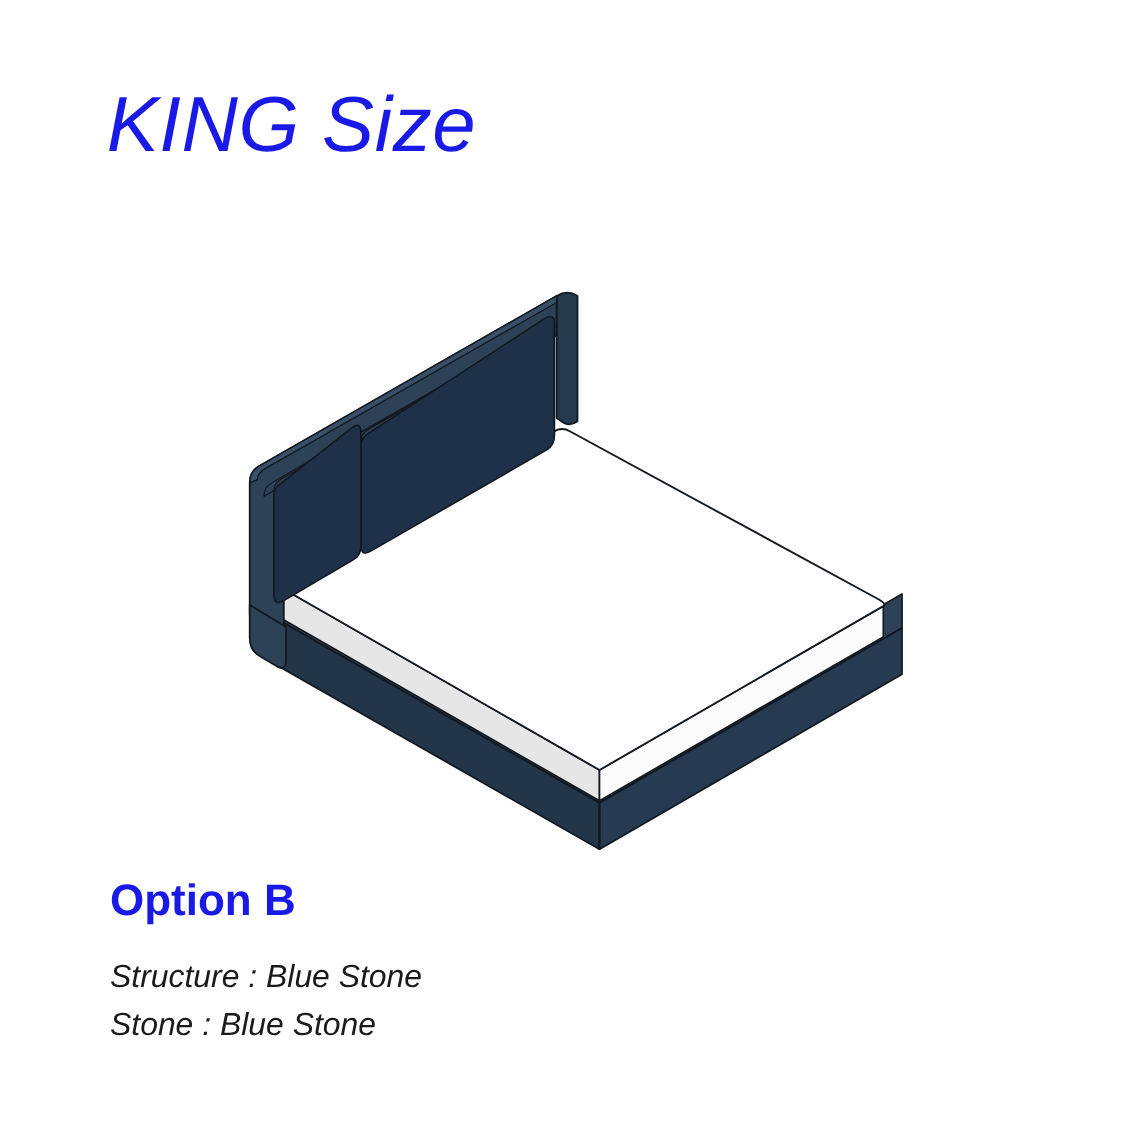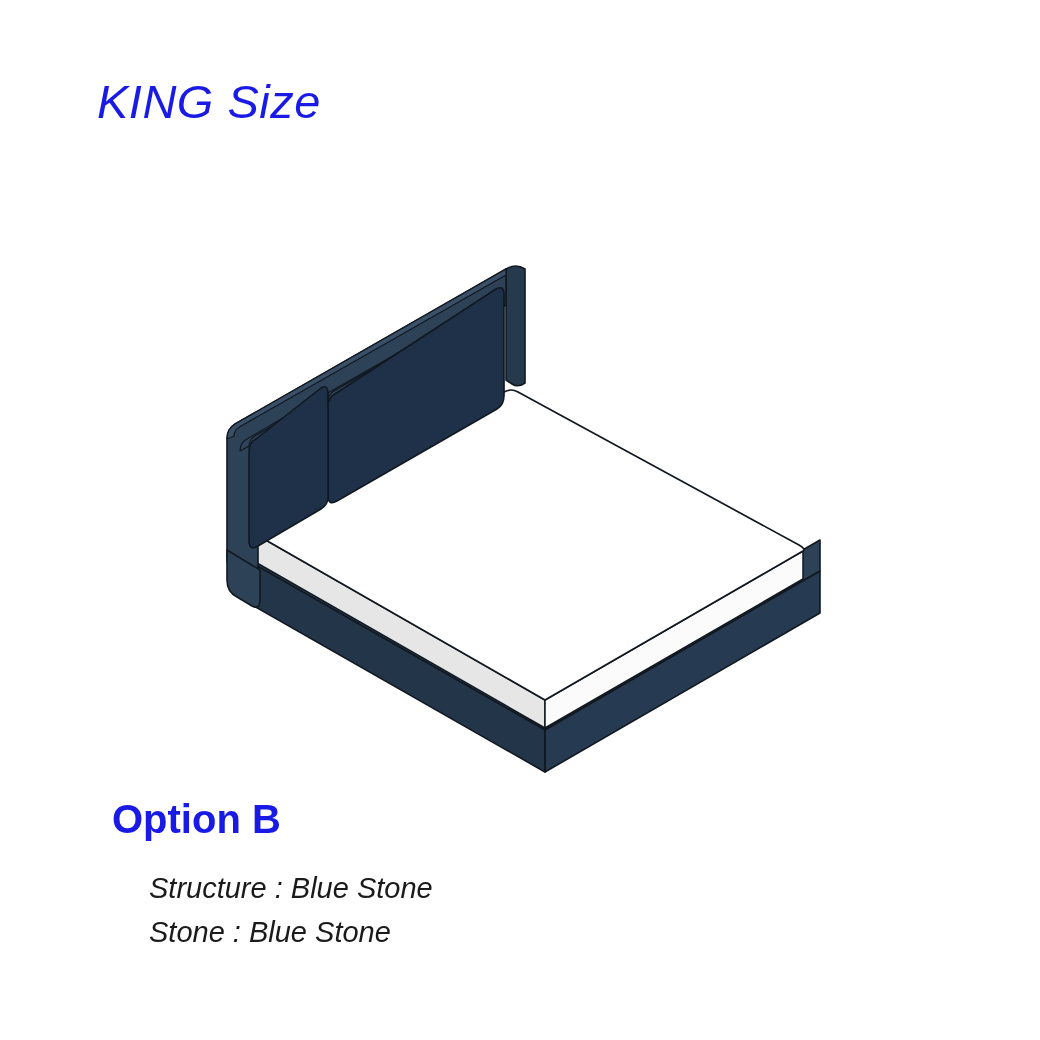--- a/index.html
+++ b/index.html
@@ -18,21 +18,21 @@
   }
 
   
   #size-title {
     position: absolute;
     left: 97px;
     top: 78px;
     font-family: "Liberation Sans", sans-serif;
     font-style: italic;
     font-weight: 400;
-    font-size: 47px;
+    font-size: 71px;
     line-height: 1;
     letter-spacing: 0.5px;
     color: #1a1ae6;
     white-space: nowrap;
   }
 
   
   #bed-illustration {
     position: absolute;
     left: 200px;
@@ -42,21 +42,21 @@
   }
   #bed-illustration svg {
     display: block;
     width: 650px;
     height: 550px;
   }
 
   
   #caption-block {
     position: absolute;
-    left: 112px;
+    left: 100px;
     top: 798px;
     width: 520px;
   }
   #option-label {
     font-family: "Liberation Sans", sans-serif;
     font-weight: 700;
     font-style: normal;
     font-size: 40px;
     line-height: 1.05;
     color: #1a1ae6;
@@ -66,21 +66,20 @@
     margin-top: 26px;
   }
   .spec-line {
     font-family: "Liberation Sans", sans-serif;
     font-style: italic;
     font-weight: 400;
     font-size: 29px;
     line-height: 1.52;
     color: #1a1a1a;
     white-space: nowrap;
-    margin-left: 37px;
   }
 </style>
 </head>
 <body>
 
 <div id="page">
 
   <div id="size-title">KING Size</div>
 
   <div id="bed-illustration">

